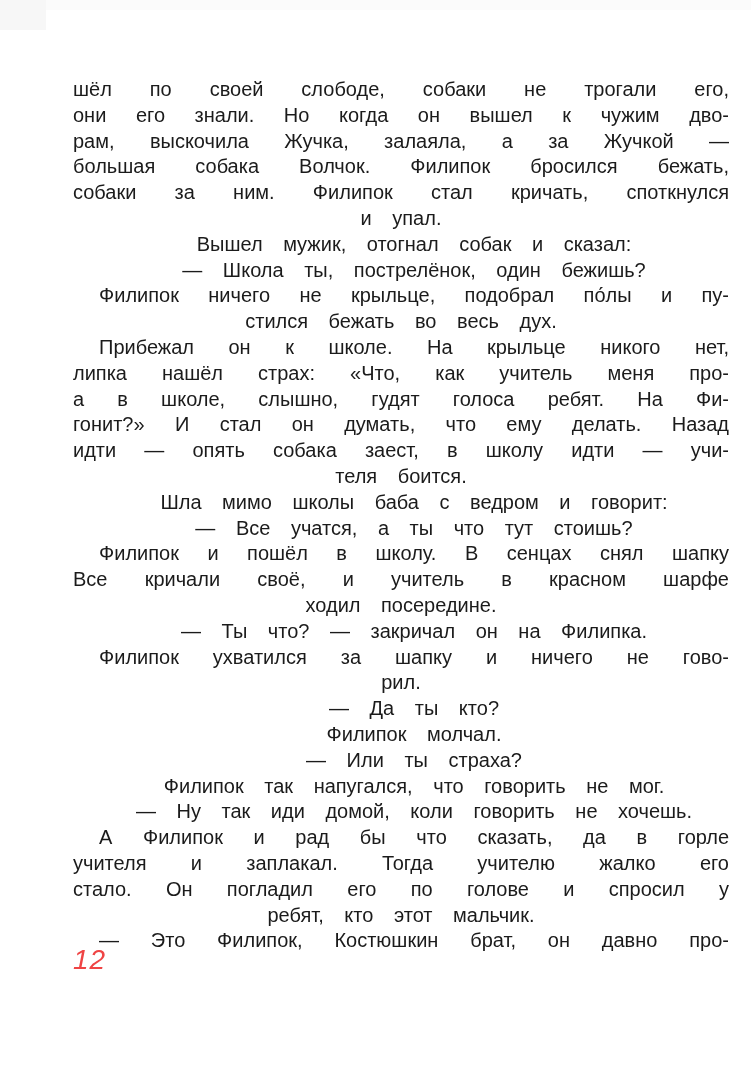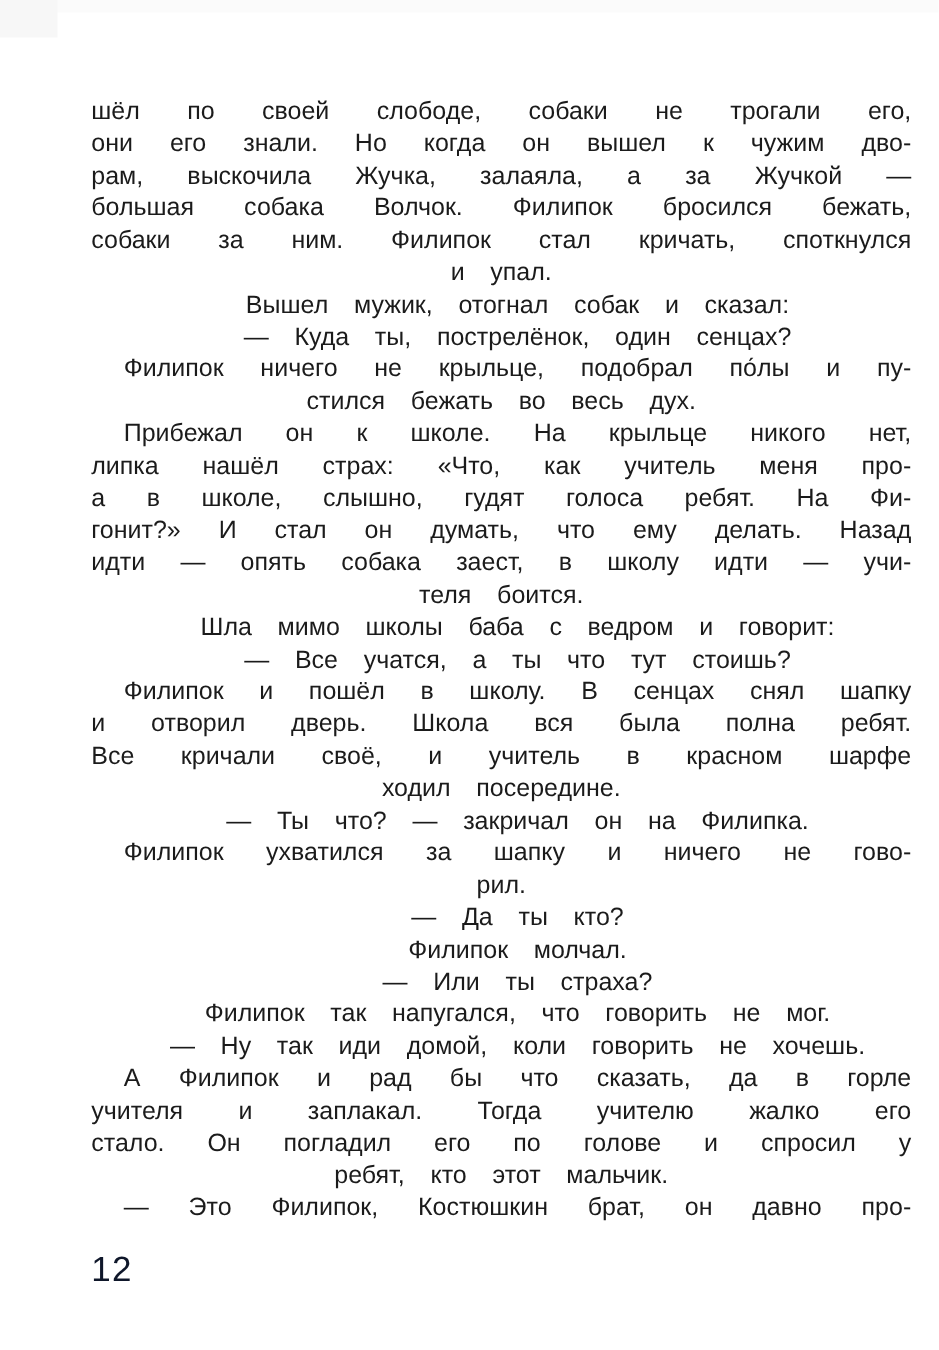--- a/index.html
+++ b/index.html
@@ -46,54 +46,54 @@
     text-align: justify;
     text-align-last: justify;
     -moz-text-align-last: justify;
   }
   .line.indent {
     text-indent: 26px;
   }
   .page-number {
     position: absolute;
     left: 73px;
-    top: 1000px;
-    color: #0f172a;
+    top: 944px;
+    color: #ef4444;
     font-size: 28px;
     line-height: 32px;
     letter-spacing: 1px;
+    font-style: italic;
   }
 </style>
 </head>
 <body>
 
 <div class="page">
   <div class="scan-strip"></div>
   <div class="scan-corner"></div>
   <div class="text-column">
       <div class="line justify">шёл по своей слободе, собаки не трогали его,</div>
       <div class="line justify">они его знали. Но когда он вышел к чужим дво-</div>
       <div class="line justify">рам, выскочила Жучка, залаяла, а за Жучкой —</div>
       <div class="line justify">большая собака Волчок. Филипок бросился бежать,</div>
       <div class="line justify">собаки за ним. Филипок стал кричать, споткнулся</div>
       <div class="line">и упал.</div>
       <div class="line indent">Вышел мужик, отогнал собак и сказал:</div>
-      <div class="line indent">— Куда ты, пострелёнок, один сенцах?</div>
+      <div class="line indent">— Школа ты, пострелёнок, один бежишь?</div>
       <div class="line indent justify">Филипок ничего не крыльце, подобрал по́лы и пу-</div>
       <div class="line">стился бежать во весь дух.</div>
       <div class="line indent justify">Прибежал он к школе. На крыльце никого нет,</div>
       <div class="line justify">липка нашёл страх: «Что, как учитель меня про-</div>
       <div class="line justify">а в школе, слышно, гудят голоса ребят. На Фи-</div>
       <div class="line justify">гонит?» И стал он думать, что ему делать. Назад</div>
       <div class="line justify">идти — опять собака заест, в школу идти — учи-</div>
       <div class="line">теля боится.</div>
       <div class="line indent">Шла мимо школы баба с ведром и говорит:</div>
       <div class="line indent">— Все учатся, а ты что тут стоишь?</div>
       <div class="line indent justify">Филипок и пошёл в школу. В сенцах снял шапку</div>
-      <div class="line justify">и отворил дверь. Школа вся была полна ребят.</div>
       <div class="line justify">Все кричали своё, и учитель в красном шарфе</div>
       <div class="line">ходил посередине.</div>
       <div class="line indent">— Ты что? — закричал он на Филипка.</div>
       <div class="line indent justify">Филипок ухватился за шапку и ничего не гово-</div>
       <div class="line">рил.</div>
       <div class="line indent">— Да ты кто?</div>
       <div class="line indent">Филипок молчал.</div>
       <div class="line indent">— Или ты страха?</div>
       <div class="line indent">Филипок так напугался, что говорить не мог.</div>
       <div class="line indent">— Ну так иди домой, коли говорить не хочешь.</div>

